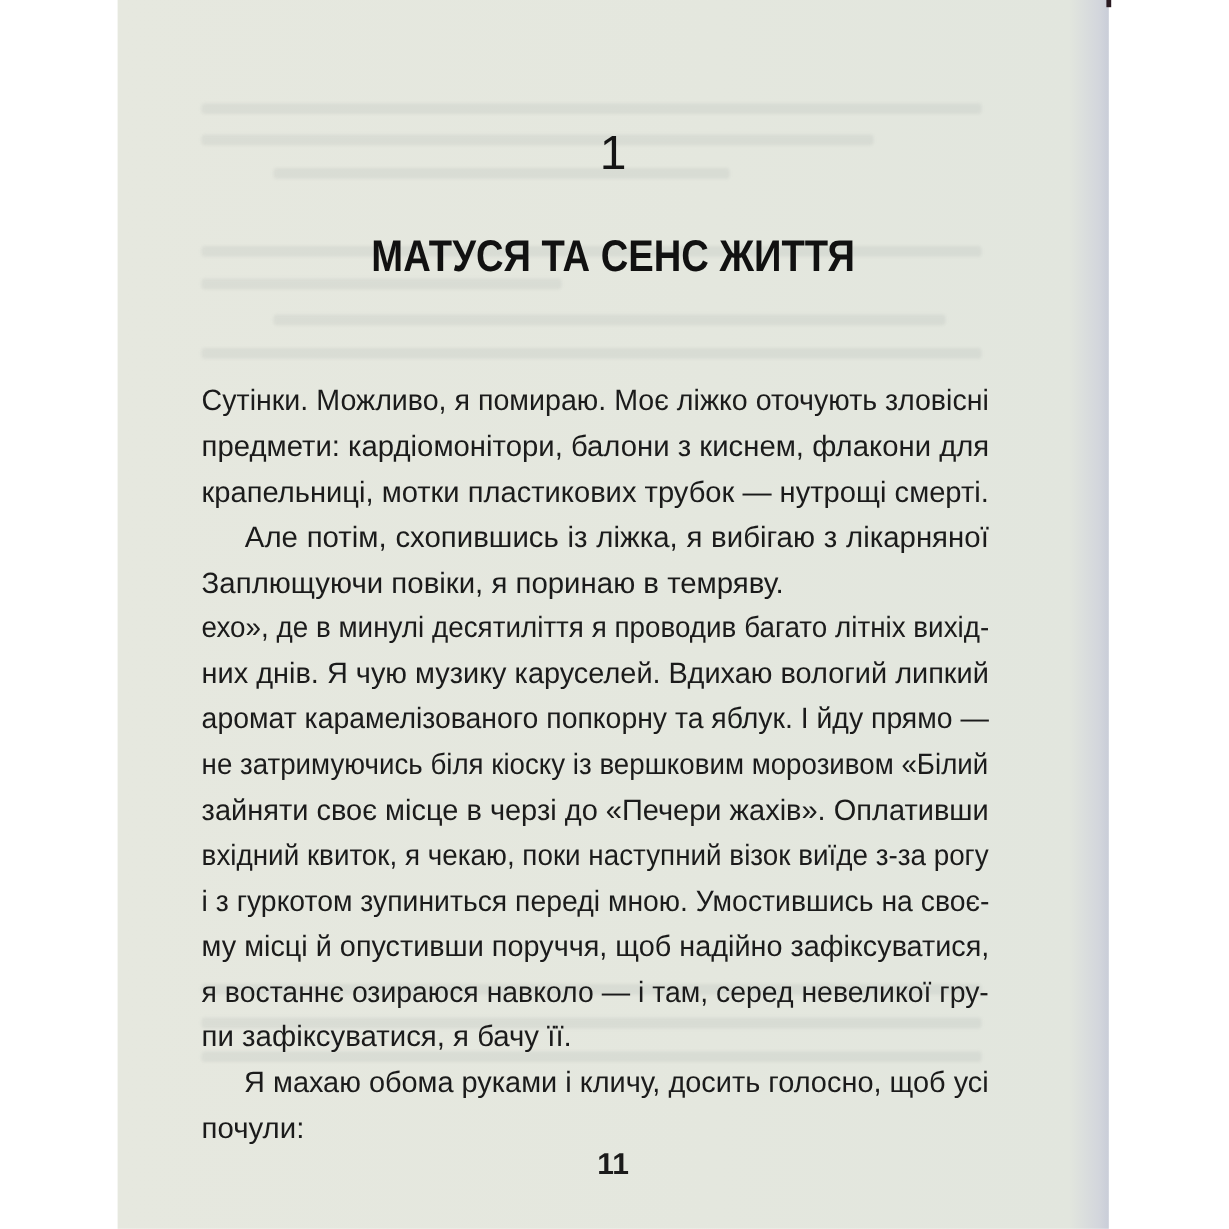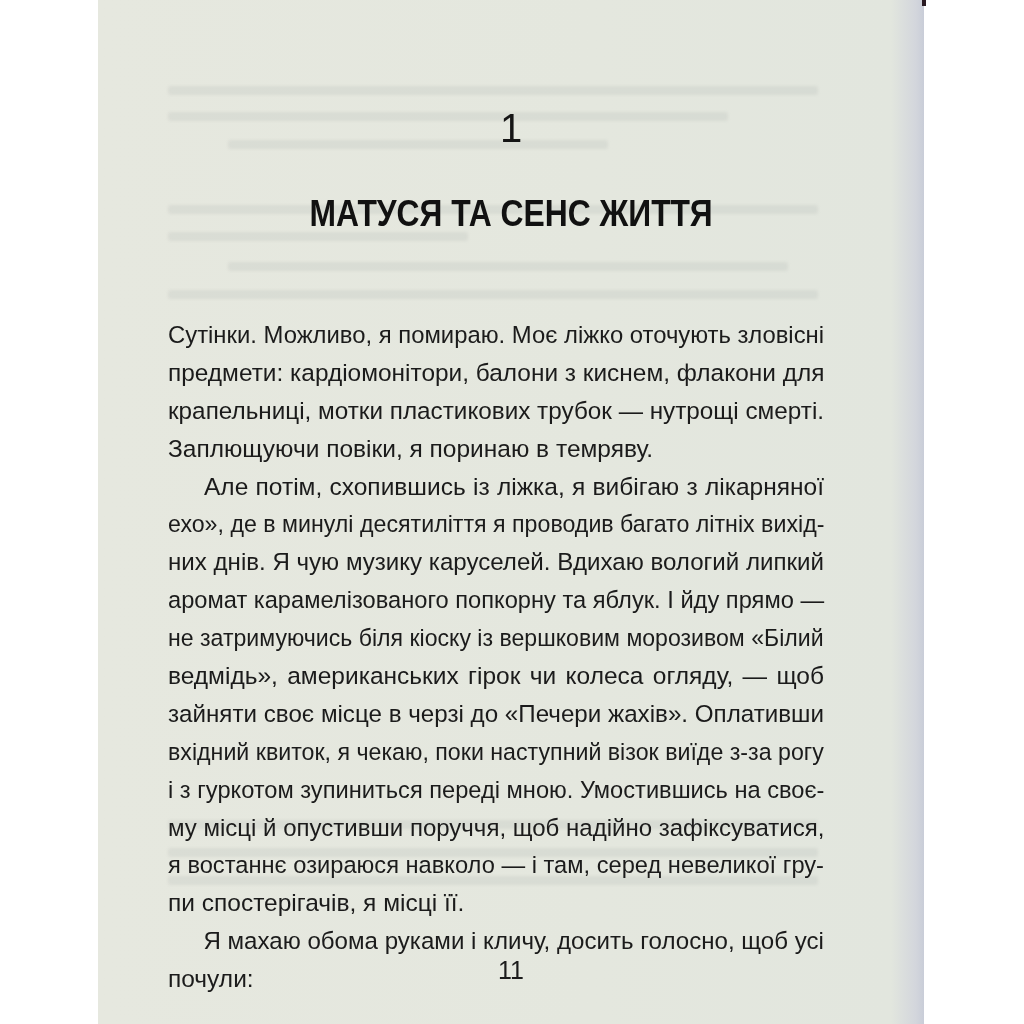--- a/index.html
+++ b/index.html
@@ -87,20 +87,21 @@
     }
     .page-number {
       position: absolute;
       left: 0;
       width: 100%;
       top: 956px;
       text-align: center;
       font-family: "Liberation Sans", sans-serif;
       font-size: 25px;
       color: #1b1b1b;
+      font-weight: bold;
     }
   </style>
 </head>
 <body>
 
 <div class="page">
 
   <div class="ghost" style="top:86px;width:650px;"></div>
   <div class="ghost" style="top:112px;width:560px;"></div>
   <div class="ghost" style="top:140px;width:380px;left:130px;"></div>
@@ -113,34 +114,33 @@
   <div class="ghost" style="top:876px;width:650px;"></div>
 
   <div class="chapter-number">1</div>
   <div class="chapter-title">МАТУСЯ ТА СЕНС ЖИТТЯ</div>
 
   <div class="body-text">
 
     <span class="line" style="transform: scaleX(0.973294);">Сутінки. Можливо, я помираю. Моє ліжко оточують зловісні</span>
     <span class="line" style="transform: scaleX(0.99696);">предмети: кардіомонітори, балони з киснем, флакони для</span>
     <span class="line" style="transform: scaleX(0.990937);">крапельниці, мотки пластикових трубок — нутрощі смерті.</span>
+    <span class="line indent">Але потім, схопившись із ліжка, я вибігаю з лікарняної</span>
+
     <span class="line last">Заплющуючи повіки, я поринаю в темряву.</span>
-
-    <span class="line indent">Але потім, схопившись із ліжка, я вибігаю з лікарняної</span>
     <span class="line" style="transform: scaleX(0.946609);">ехо», де в минулі десятиліття я проводив багато літніх вихід-</span>
     <span class="line" style="transform: scaleX(0.983508);">них днів. Я чую музику каруселей. Вдихаю вологий липкий</span>
     <span class="line" style="transform: scaleX(0.966127);">аромат карамелізованого попкорну та яблук. І йду прямо —</span>
     <span class="line" style="transform: scaleX(0.942529);">не затримуючись біля кіоску із вершковим морозивом «Білий</span>
-    <span class="line">ведмідь», американських гірок чи колеса огляду, — щоб</span>
     <span class="line" style="transform: scaleX(0.986466);">зайняти своє місце в черзі до «Печери жахів». Оплативши</span>
     <span class="line" style="transform: scaleX(0.946609);">вхідний квиток, я чекаю, поки наступний візок виїде з-за рогу</span>
     <span class="line" style="transform: scaleX(0.964706);">і з гуркотом зупиниться переді мною. Умостившись на сво­є-</span>
     <span class="line" style="transform: scaleX(0.980568);">му місці й опустивши поруччя, щоб надійно зафіксуватися,</span>
     <span class="line" style="transform: scaleX(0.966127);">я востаннє озираюся навколо — і там, серед невеликої гру-</span>
-    <span class="line last">пи спостерігачів, я місці її.</span>
+    <span class="line last">пи зафіксуватися, я бачу її.</span>
 
     <span class="line indent" style="transform: scaleX(0.983508);">Я махаю обома руками і кличу, досить голосно, щоб усі</span>
     <span class="line last">почули:</span>
 
   </div>
 
   <div class="page-number">11</div>
 </div>
 
 <div class="corner-mark"></div>

